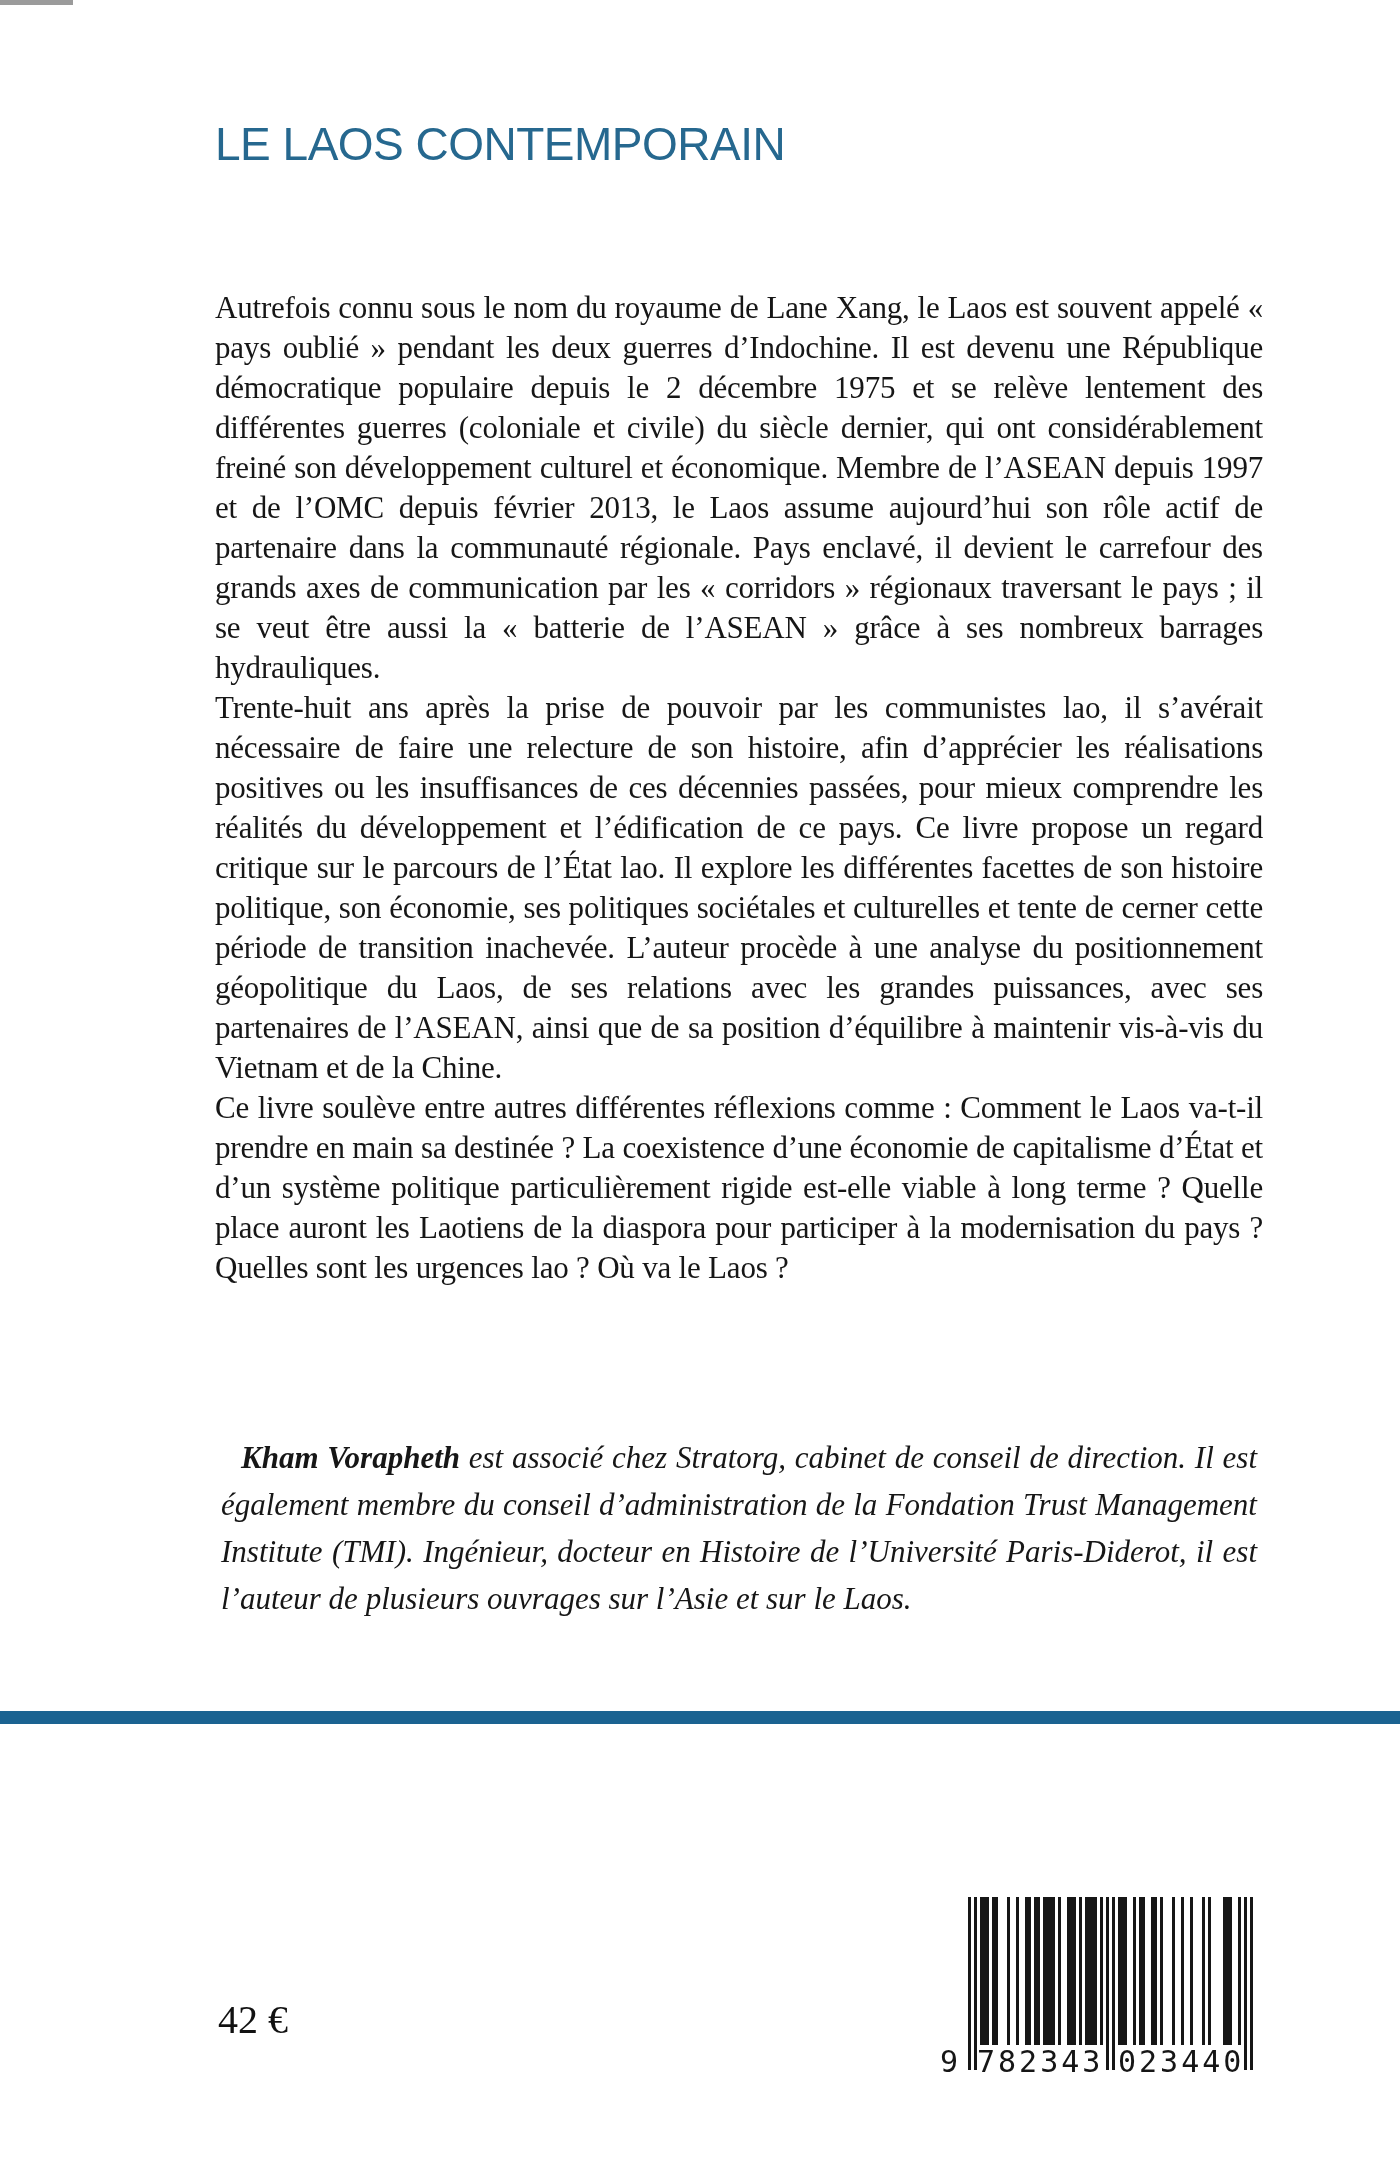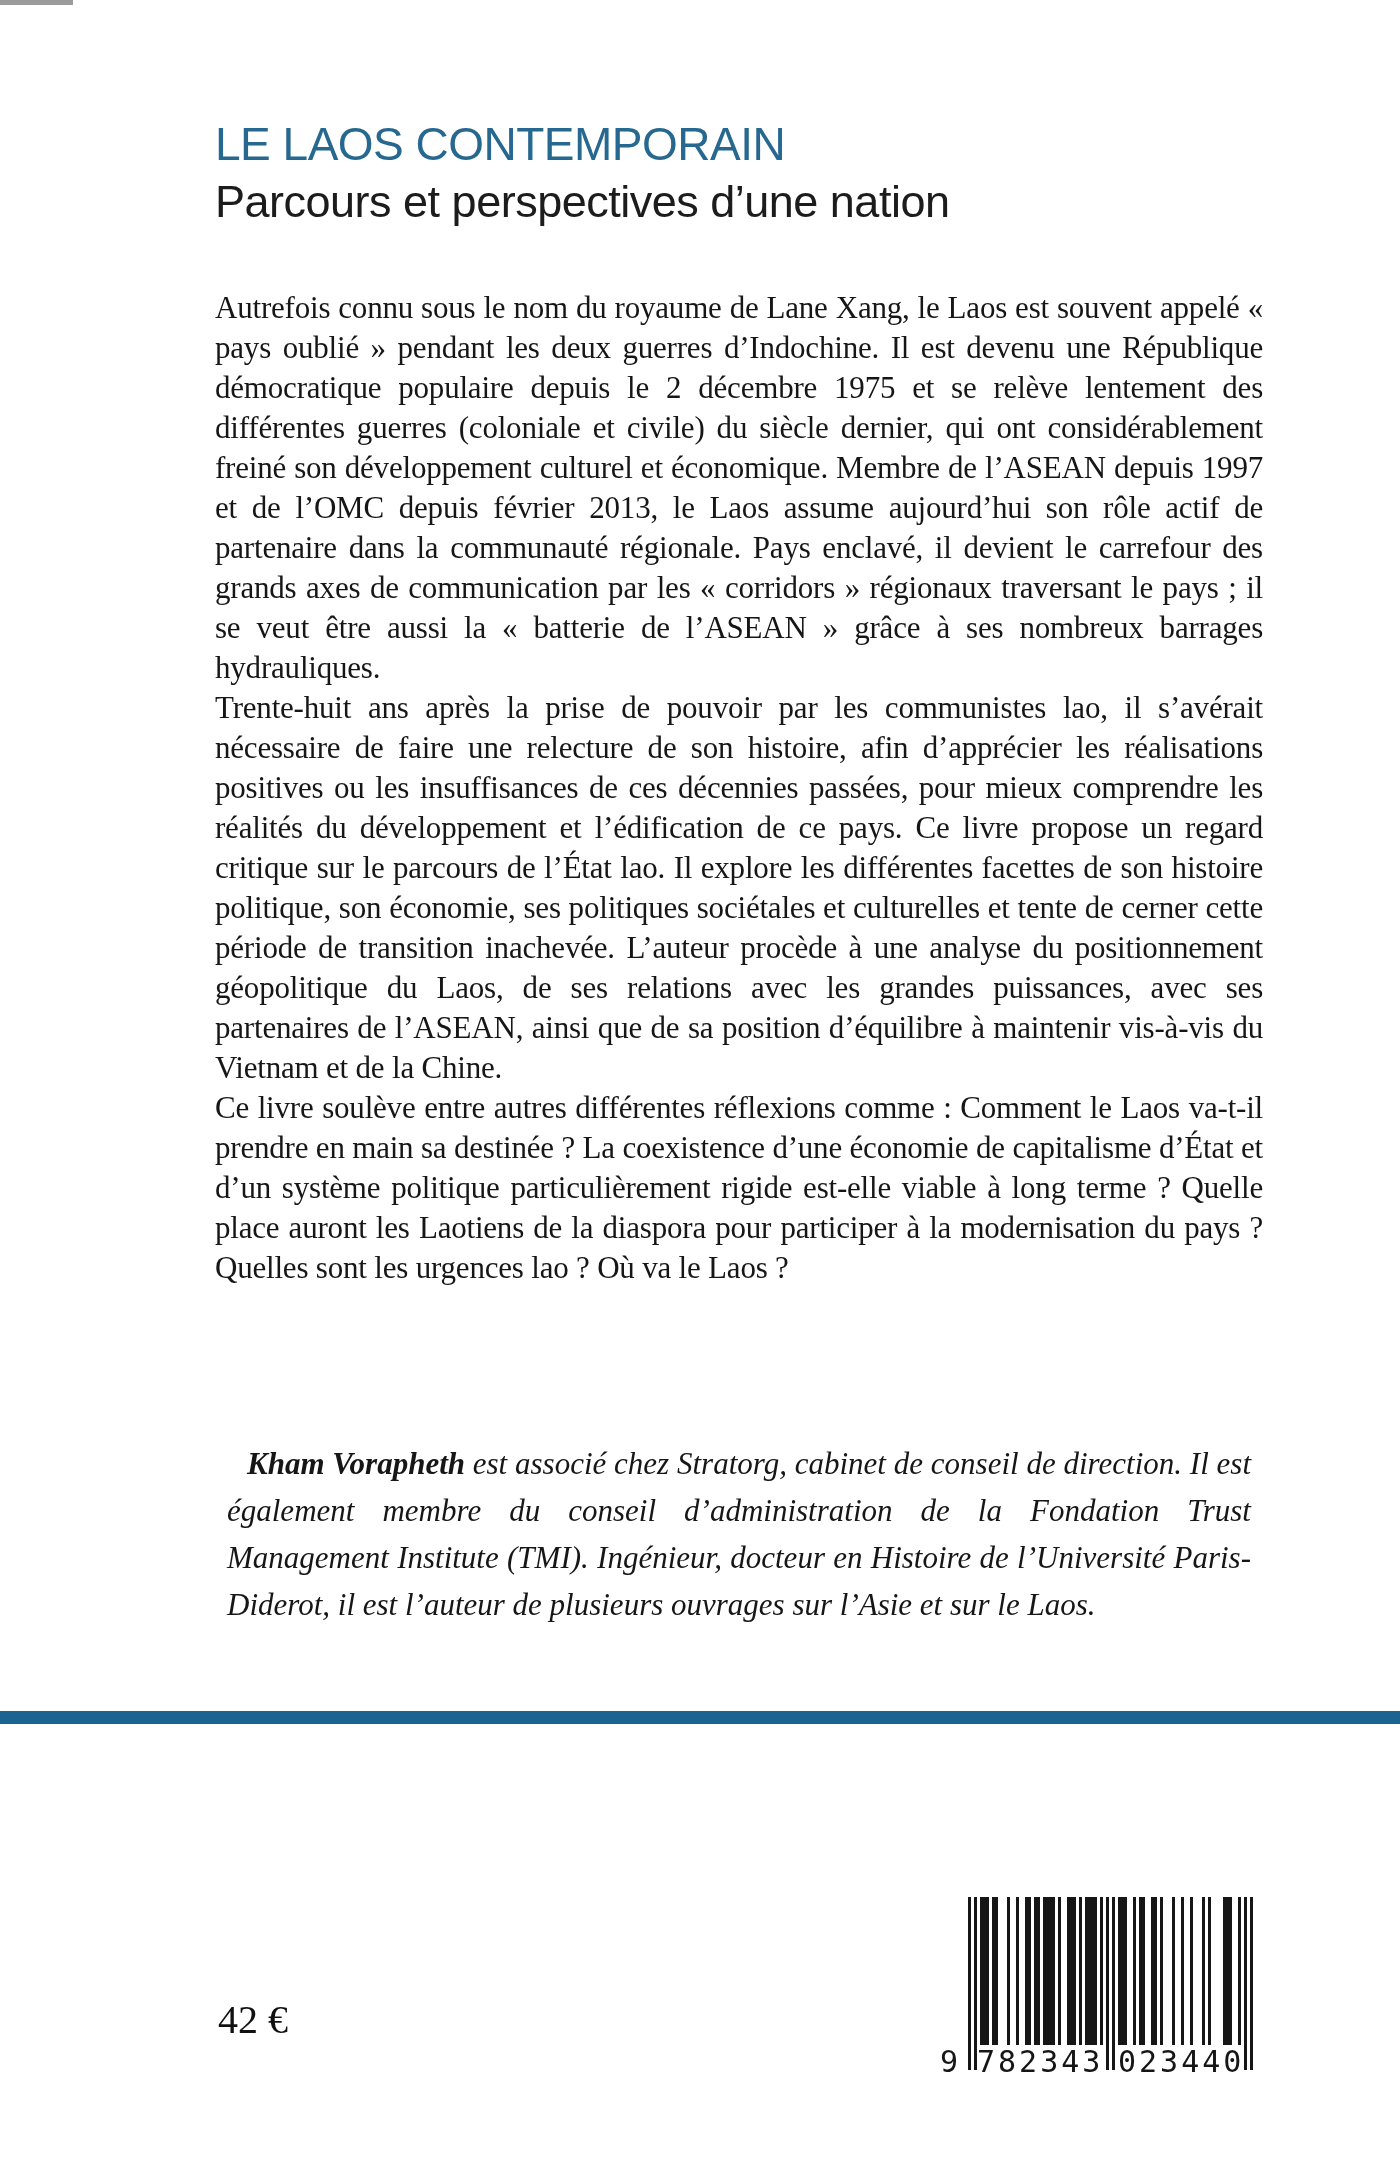--- a/index.html
+++ b/index.html
@@ -31,21 +31,21 @@
     margin:6px 0 0 0;
   }
   .synopsis { top:288px; }
   .synopsis p {
     margin:0; text-align:justify;
     font-size:31px; line-height:40px;
     color:#161616; letter-spacing:-0.2px;
   }
   .bio { top:1428px; font-style:italic; }
   .bio p {
-    margin:12px; text-align:justify; text-indent:20px;
+    margin:6px; text-align:justify; text-indent:20px;
     font-size:31px; line-height:47px; color:#161616;
   }
   .bio .bio-name { font-weight:bold; }
   .divider {
     position:absolute; left:0; top:1711px; width:1400px; height:13px;
     background:var(--accent-bar,#1b6391);
   }
   .cover-credit {
     position:absolute; left:215px; top:1772px;
     font-size:28px; line-height:34px; color:#222222;
@@ -82,21 +82,20 @@
 </style>
 </head>
 <body>
 
 <div id="cover">
 
   <div class="scan-mark"></div>
 
   <div class="content title-block">
     <h1 class="book-title">LE LAOS CONTEMPORAIN</h1>
-    <h2 class="book-subtitle">Parcours et perspectives d’une nation</h2>
   </div>
 
   <div class="content synopsis">
     <p>Autrefois connu sous le nom du royaume de Lane Xang, le Laos est souvent appelé « pays oublié » pendant les deux guerres d’Indochine. Il est devenu une République démocratique populaire depuis le 2 décembre 1975 et se relève lentement des différentes guerres (coloniale et civile) du siècle dernier, qui ont considérablement freiné son développement culturel et économique. Membre de l’ASEAN depuis 1997 et de l’OMC depuis février 2013, le Laos assume aujourd’hui son rôle actif de partenaire dans la communauté régionale. Pays enclavé, il devient le carrefour des grands axes de communication par les « corridors » régionaux traversant le pays ; il se veut être aussi la « batterie de l’ASEAN » grâce à ses nombreux barrages hydrauliques.</p>
     <p>Trente-huit ans après la prise de pouvoir par les communistes lao, il s’avérait nécessaire de faire une relecture de son histoire, afin d’apprécier les réalisations positives ou les insuffisances de ces décennies passées, pour mieux comprendre les réalités du développement et l’édification de ce pays. Ce livre propose un regard critique sur le parcours de l’État lao. Il explore les différentes facettes de son histoire politique, son économie, ses politiques sociétales et culturelles et tente de cerner cette période de transition inachevée. L’auteur procède à une analyse du positionnement géopolitique du Laos, de ses relations avec les grandes puissances, avec ses partenaires de l’ASEAN, ainsi que de sa position d’équilibre à maintenir vis-à-vis du Vietnam et de la Chine.</p>
     <p>Ce livre soulève entre autres différentes réflexions comme : Comment le Laos va-t-il prendre en main sa destinée ? La coexistence d’une économie de capitalisme d’État et d’un système politique particulièrement rigide est-elle viable à long terme ? Quelle place auront les Laotiens de la diaspora pour participer à la modernisation du pays ? Quelles sont les urgences lao ? Où va le Laos ?</p>
   </div>
 
   <div class="content bio">
     <p><span class="bio-name">Kham Vorapheth</span><span> est associé chez Stratorg, cabinet de conseil de direction. Il est également membre du conseil d’administration de la Fondation Trust Management Institute (TMI). Ingénieur, docteur en Histoire de l’Université Paris-Diderot, il est l’auteur de plusieurs ouvrages sur l’Asie et sur le Laos.</span></p>

